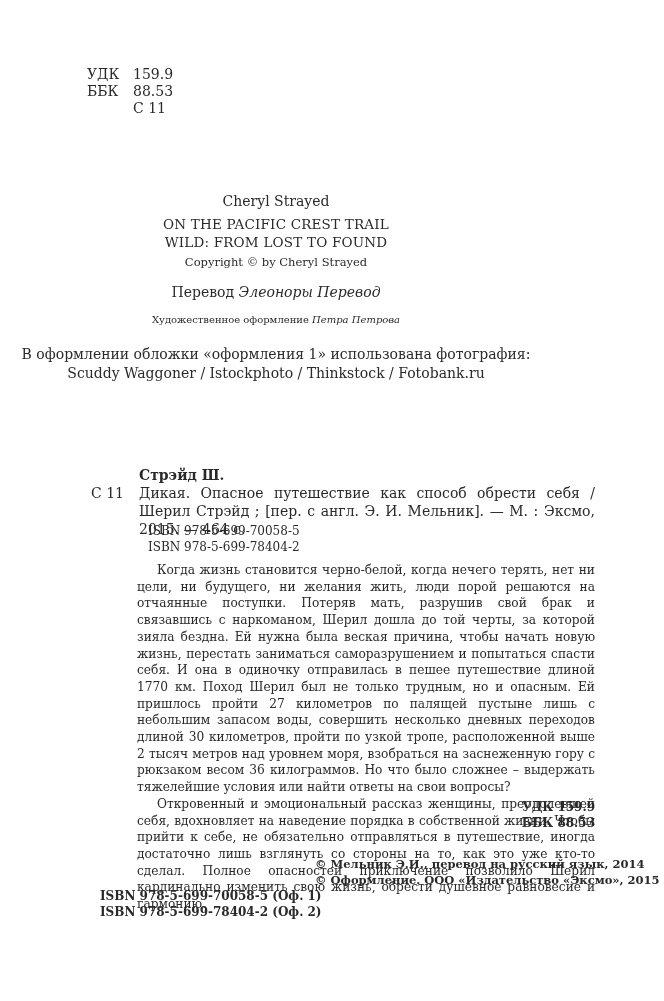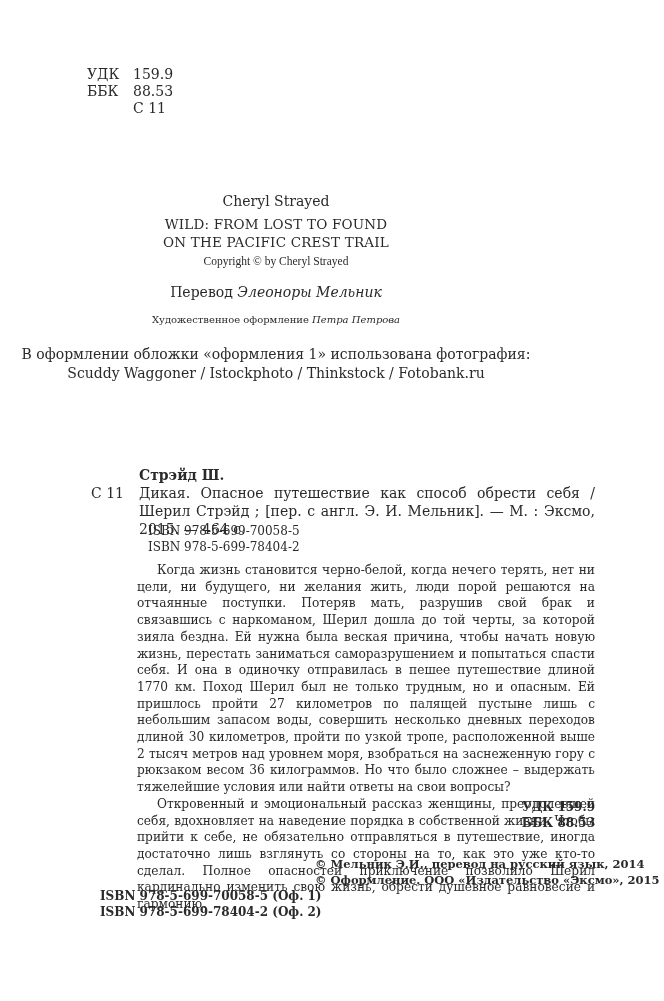--- a/index.html
+++ b/index.html
@@ -6,21 +6,21 @@
   body { width: 664px; height: 1001px; position: relative; overflow: hidden;
          font-family: "DejaVu Serif", "Liberation Serif", serif; color: #2a2a2a; }
   .abs { position: absolute; }
   .codes { left: 87px; top: 66px; font-size: 14px; line-height: 17px; }
   .codes .row { display: flex; }
   .codes .lbl { width: 46px; }
   .codes .c11 { padding-left: 46px; }
   .center { left: 8px; width: 536px; text-align: center; }
   .author-en { top: 193px; font-size: 14px; }
   .title-en { top: 215px; font-size: 13.5px; line-height: 18px; letter-spacing: 0.2px; }
-  .copyright { top: 255px; font-size: 11.5px; font-family: Liberation Serif, serif; }
+  .copyright { top: 255px; font-size: 11.5px; }
   .translation { top: 284px; font-size: 14px; }
   .design { top: 314px; font-size: 10px; }
   .cover { top: 345px; font-size: 14px; line-height: 19px; }
   em { font-style: italic; }
   .biblio { left: 91px; top: 466px; width: 504px; font-size: 14px; line-height: 18px; }
   .biblio .bold { font-weight: bold; padding-left: 48px; }
   .biblio .row { display: flex; }
   .biblio .code { width: 48px; flex: none; }
   .biblio .txt { text-align: justify; }
   .isbns { left: 148px; top: 523px; font-size: 12px; line-height: 16px; }
@@ -40,28 +40,28 @@
     </div>
   <div class="row">
       <span class="lbl">ББК</span>
       <span>88.53</span>
     </div>
   <div class="row c11">С 11</div>
 </div>
 
 <div class="abs center author-en">Cheryl Strayed</div>
 <div class="abs center title-en">
+  <div>ON THE PACIFIC CREST TRAIL</div>
   <div>WILD: FROM LOST TO FOUND</div>
-  <div>ON THE PACIFIC CREST TRAIL</div>
 </div>
 <div class="abs center copyright">Copyright © by Cheryl Strayed</div>
 
 <div class="abs center translation">
   <span>Перевод</span>
-  <em>Элеоноры Мельник</em>
+  <em>Элеоноры Перевод</em>
 </div>
 <div class="abs center design">
   <span>Художественное оформление</span>
   <em>Петра Петрова</em>
 </div>
 <div class="abs center cover">
   <div>В оформлении обложки «оформления 1» использована фотография:</div>
   <div>Scuddy Waggoner / Istockphoto / Thinkstock / Fotobank.ru</div>
 </div>
 

